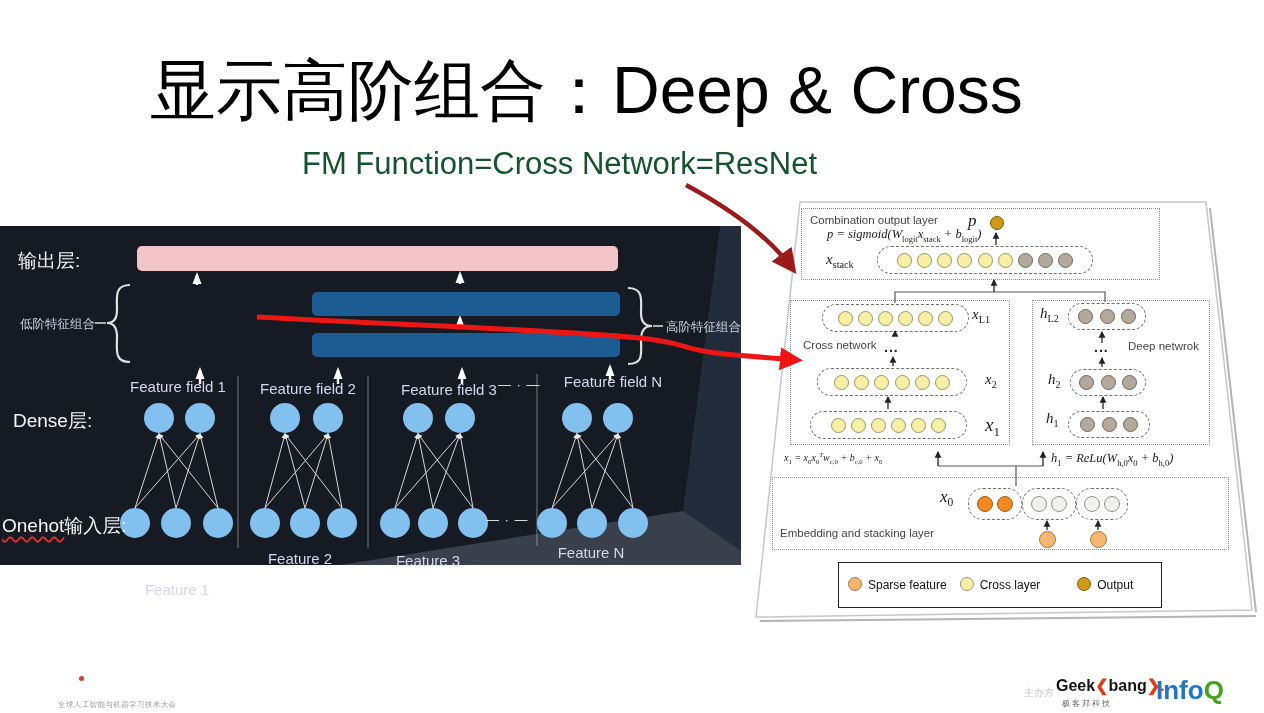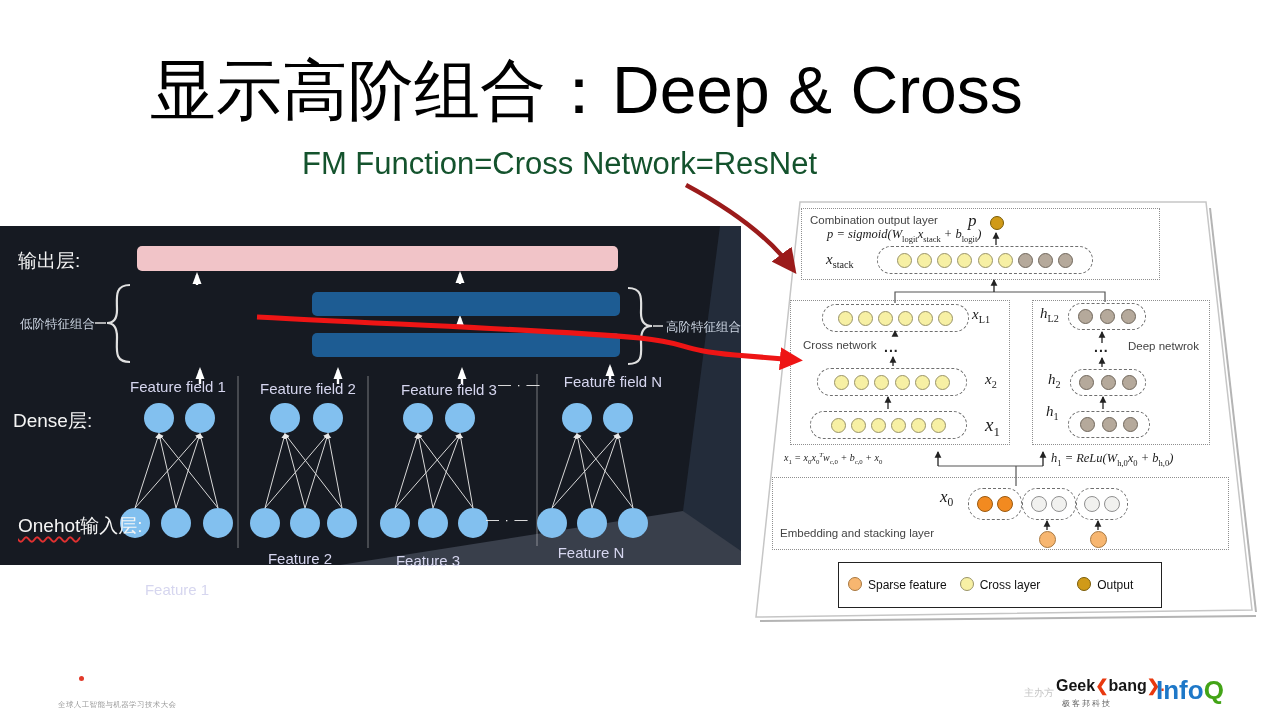--- a/index.html
+++ b/index.html
@@ -24,21 +24,21 @@
   .dlbl{position:absolute;color:#f5f5f5;font-size:19px;white-space:nowrap;}
   .slbl{position:absolute;color:#ccd5e2;font-size:12.5px;white-space:nowrap;}
   .pinkbar{position:absolute;left:137px;top:20px;width:481px;height:25px;border-radius:5px;background:#f1c4c8;}
   .bluebar{position:absolute;left:312px;width:308px;height:24px;border-radius:5px;background:#1d5c93;}
   .b1{top:66px;} .b2{top:107px;}
   .fmbox{position:absolute;left:143px;top:62px;width:110px;height:67px;border-radius:16px;background:#85c4f3;
          color:#fff;font-size:20px;display:flex;flex-direction:column;align-items:center;justify-content:center;line-height:1.2;}
   .ff{position:absolute;width:110px;text-align:center;color:#d6d6ef;font-size:15px;white-space:nowrap;}
   .fb{position:absolute;width:100px;text-align:center;color:#d6d6ef;font-size:15px;white-space:nowrap;}
   .ell{position:absolute;color:#f0f0f0;font-size:13px;letter-spacing:1px;white-space:nowrap;}
-  .wavy{text-decoration:underline wavy #e03030 1.5px;text-underline-offset:4px;margin-left:16px;}
+  .wavy{text-decoration:underline wavy #e03030 1.5px;text-underline-offset:4px;}
 
   
   .rc{position:absolute;left:770px;top:200px;width:475px;height:426px;z-index:3;font-size:12px;color:#222;}
   .dbox{position:absolute;border:1px dotted #8f8f8f;}
   .boxA{left:31px;top:8px;width:357px;height:70px;}
   .boxB{left:20px;top:100px;width:218px;height:143px;}
   .boxC{left:262px;top:100px;width:176px;height:143px;}
   .boxD{left:2px;top:277px;width:455px;height:71px;}
   .drow{position:absolute;border:1.4px dashed #6f6f6f;border-radius:15px;display:flex;
         align-items:center;justify-content:center;}
@@ -269,21 +269,21 @@
         <span class="dot" style="background: rgb(181, 169, 155); border-color: rgb(112, 103, 92);"></span>
         <span class="dot" style="background: rgb(181, 169, 155); border-color: rgb(112, 103, 92);"></span>
       </div>
     <div class="vdots" style="left:324px;top:139px;">...</div>
     <div class="math" style="left:278px;top:171px;font-size:15px;">h<sub>2</sub></div>
     <div class="drow hrow" style="left:300px;top:169px;width:74px;height:25px;">
         <span class="dot" style="background: rgb(181, 169, 155); border-color: rgb(112, 103, 92);"></span>
         <span class="dot" style="background: rgb(181, 169, 155); border-color: rgb(112, 103, 92);"></span>
         <span class="dot" style="background: rgb(181, 169, 155); border-color: rgb(112, 103, 92);"></span>
       </div>
-    <div class="math" style="left:276px;top:203px;font-size:15px;">h<sub>1</sub></div>
+    <div class="math" style="left:276px;top:210px;font-size:15px;">h<sub>1</sub></div>
     <div class="drow hrow" style="left:298px;top:211px;width:80px;height:25px;">
         <span class="dot" style="background: rgb(181, 169, 155); border-color: rgb(112, 103, 92);"></span>
         <span class="dot" style="background: rgb(181, 169, 155); border-color: rgb(112, 103, 92);"></span>
         <span class="dot" style="background: rgb(181, 169, 155); border-color: rgb(112, 103, 92);"></span>
       </div>
 
     <div class="math" style="left:14px;top:251px;font-size:10px;">x<sub>1</sub> = x<sub>0</sub>x<sub>0</sub><sup>T</sup>w<sub>c,0</sub> + b<sub>c,0</sub> + x<sub>0</sub></div>
     <div class="math" style="left:281px;top:251px;font-size:12.5px;">h<sub>1</sub> = ReLu(W<sub>h,0</sub>x<sub>0</sub> + b<sub>h,0</sub>)</div>
 
     <div class="math" style="left:170px;top:287px;font-size:17px;">x<sub>0</sub></div>

